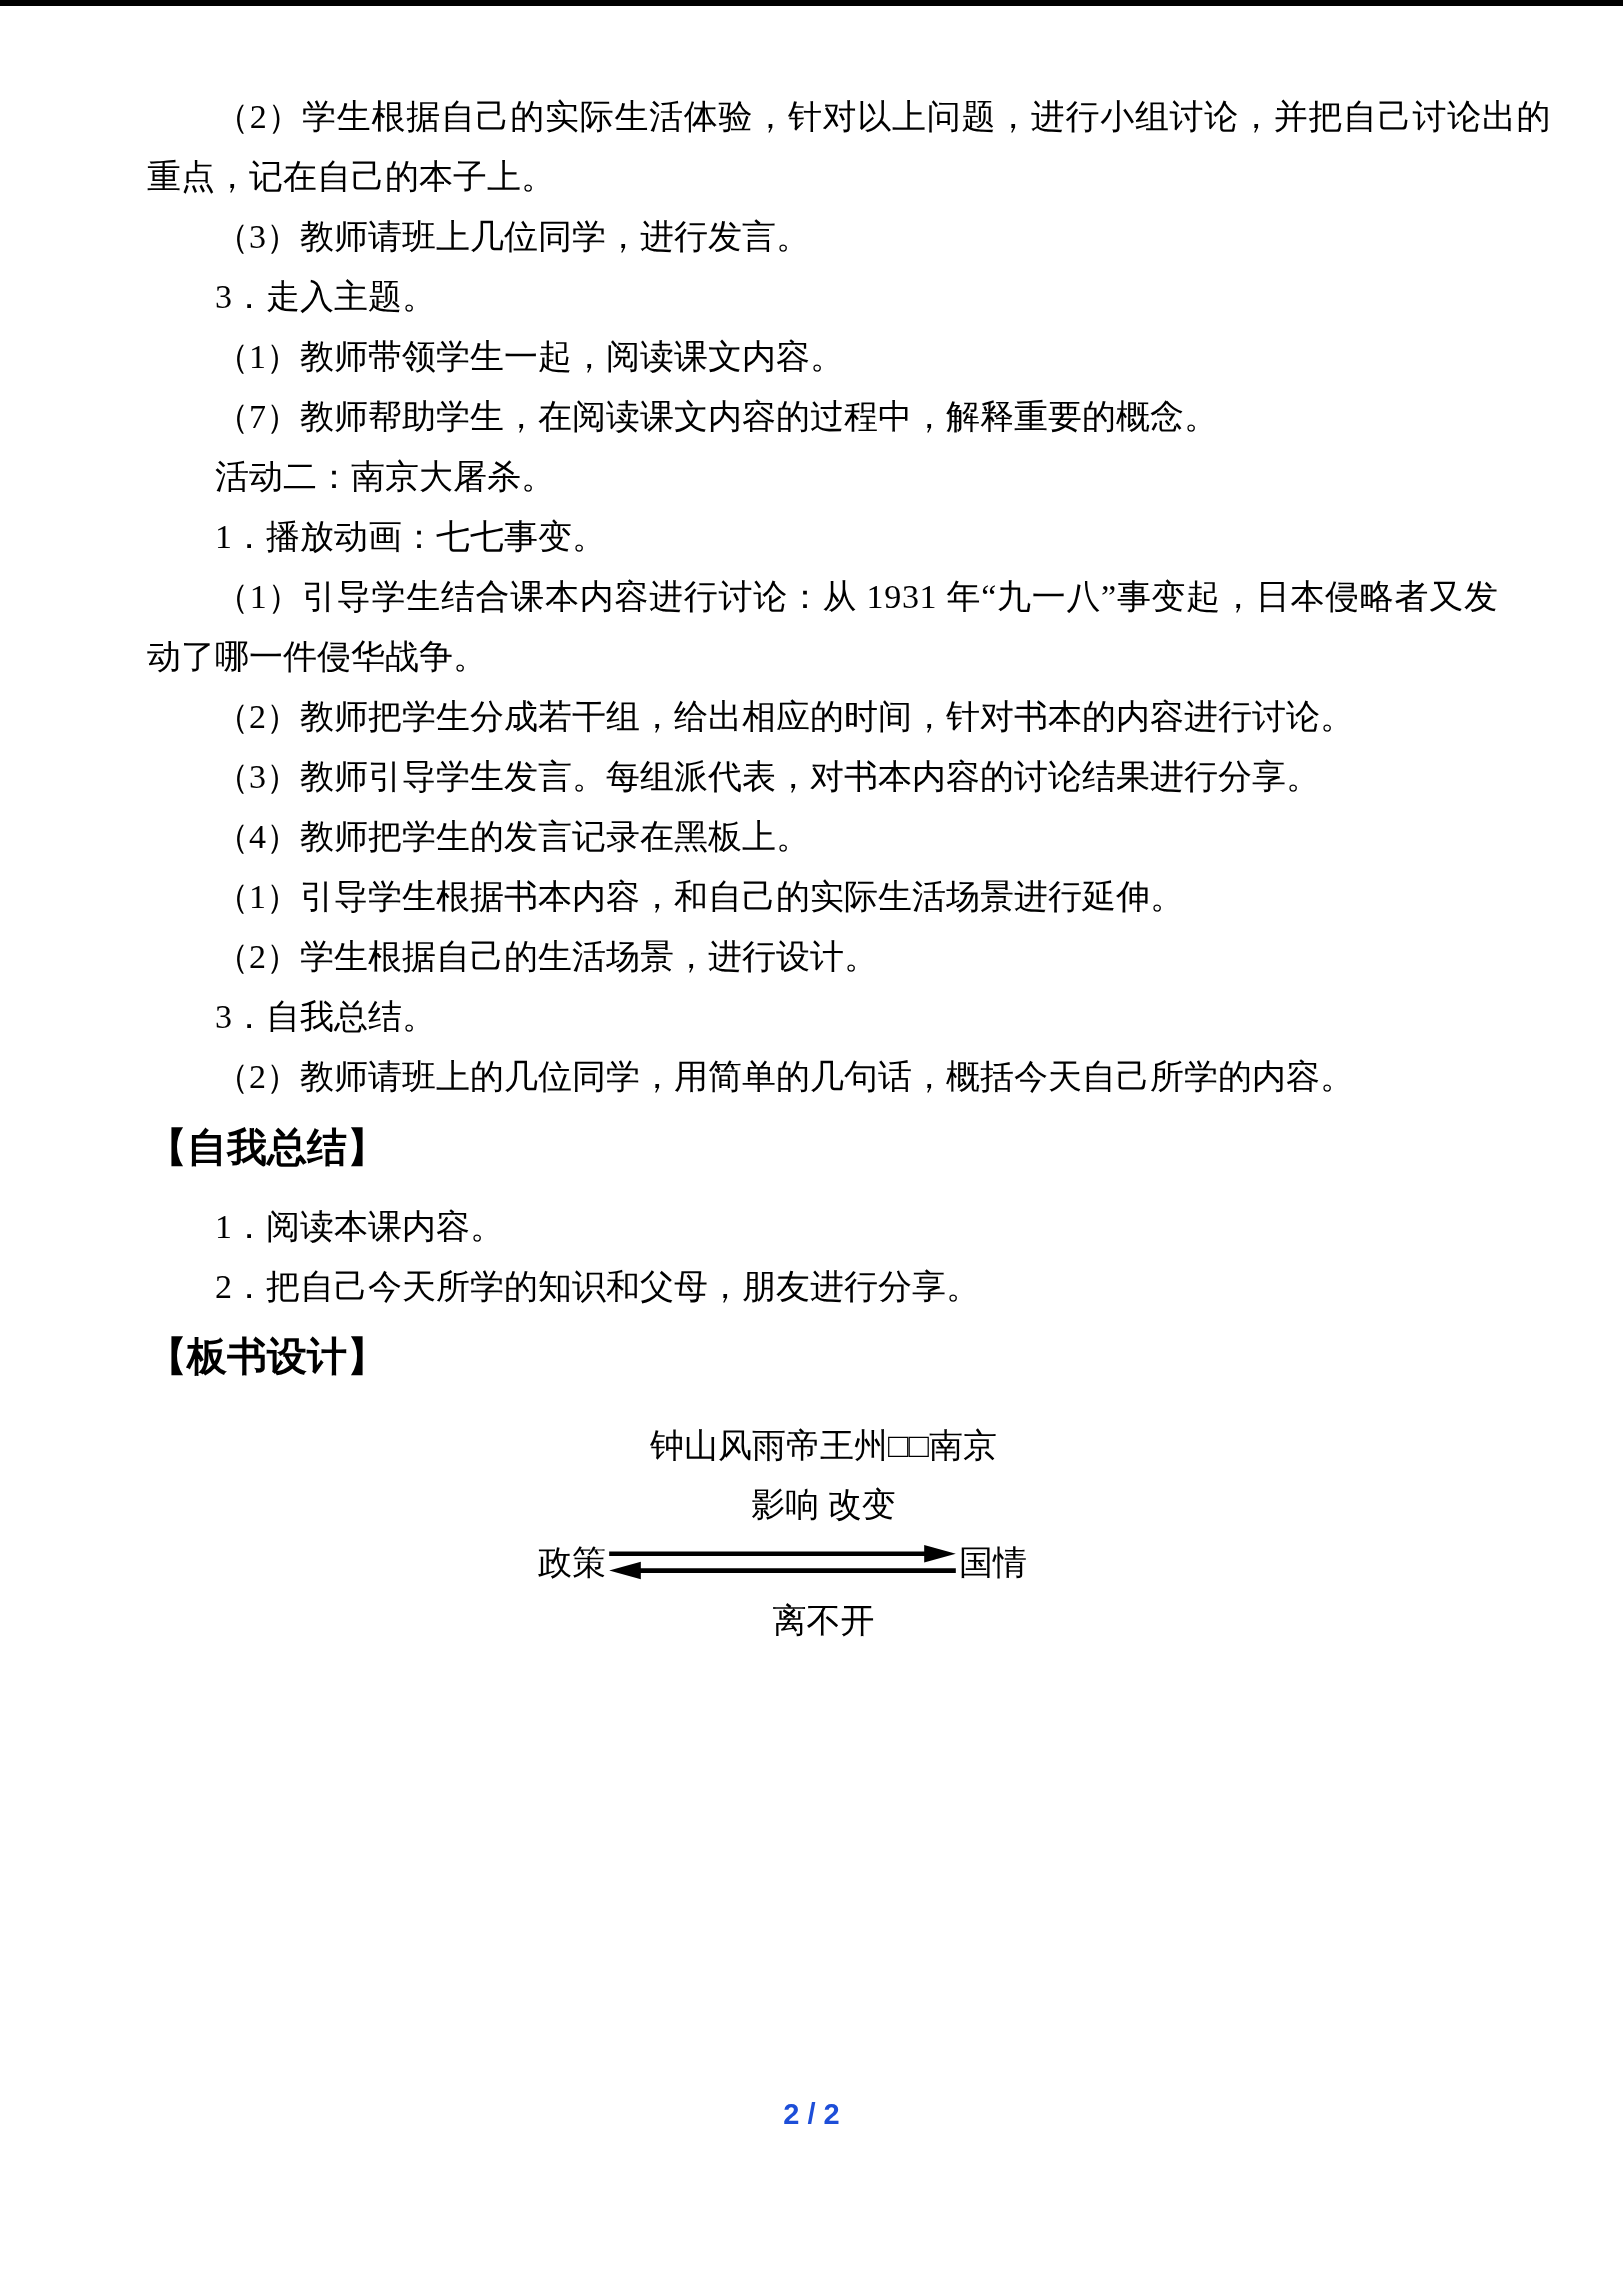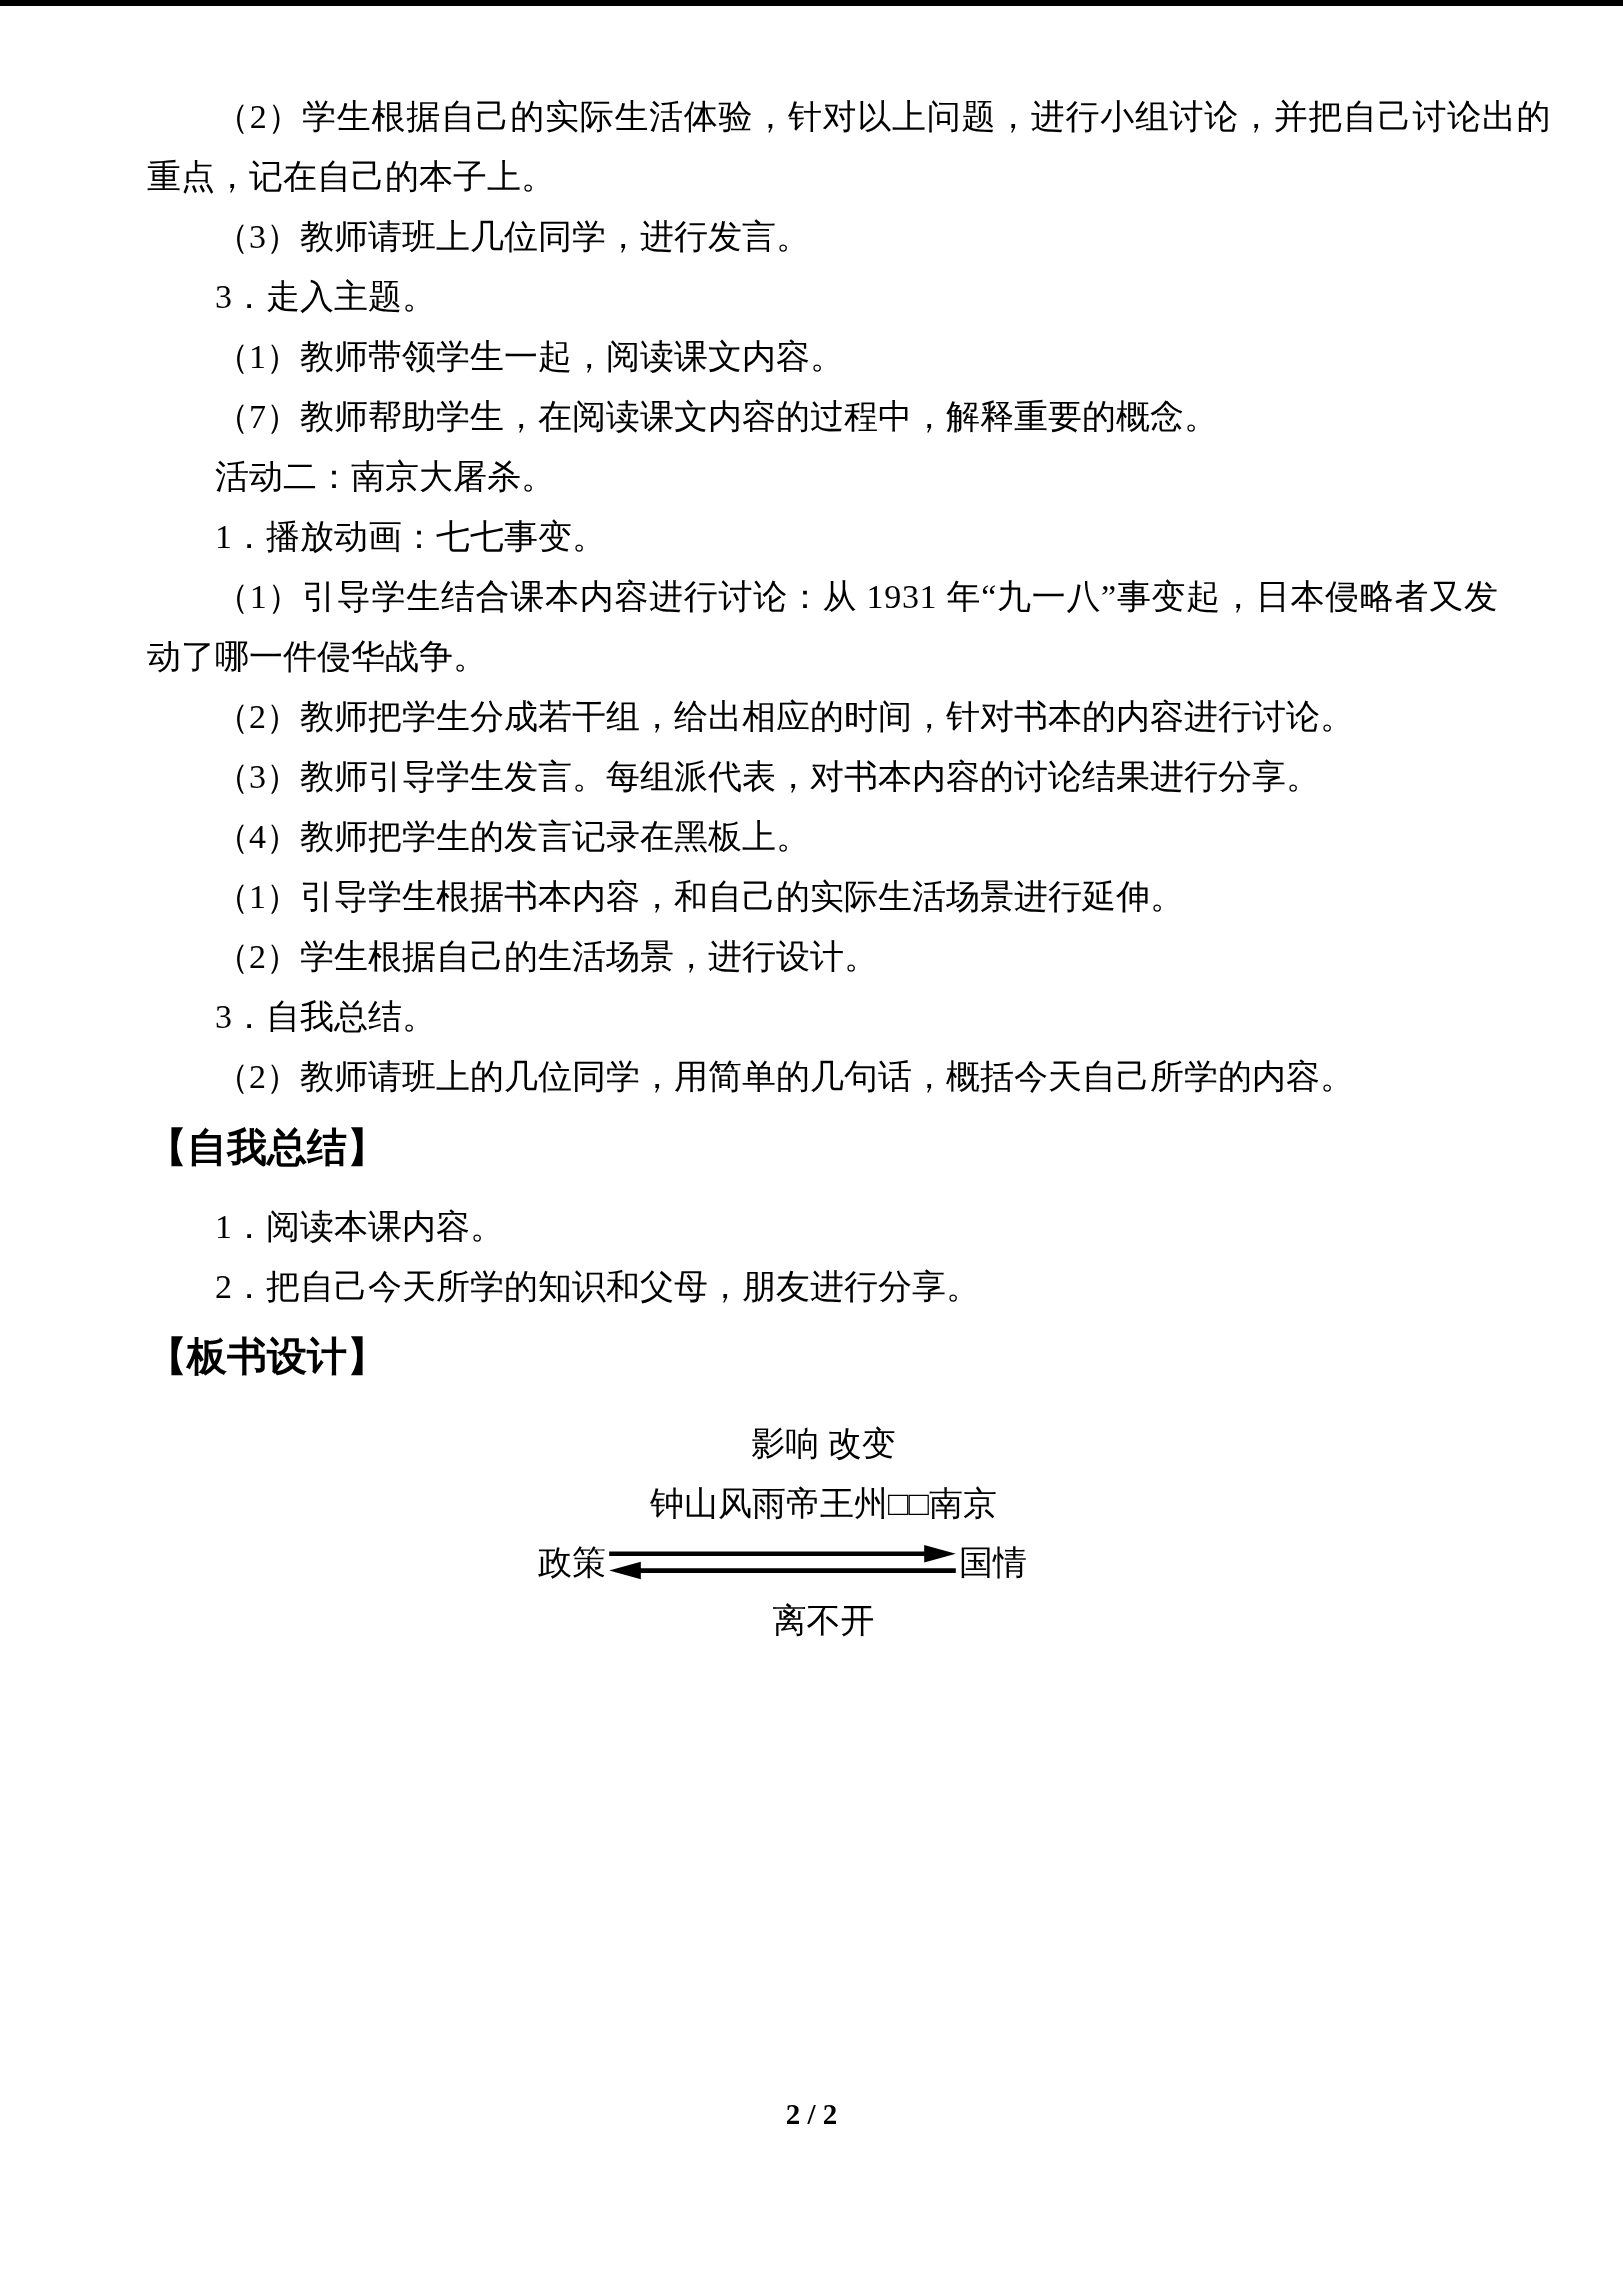--- a/index.html
+++ b/index.html
@@ -66,25 +66,25 @@
     line-height:58px;
     white-space:nowrap;
   }
   .arrow-svg{display:block;}
   .footer{
     position:absolute;
     top:2098px;
     left:0;
     width:100%;
     text-align:center;
-    font-family:Liberation Serif, serif;
+    font-family:Liberation Sans, sans-serif;
     font-weight:bold;
     font-size:29px;
     line-height:33px;
-    color:#000000;
+    color:#1d4ed8;
   }
 </style>
 </head>
 <body>
 
 <div class="page">
   <div class="topbar"></div>
 
   <div class="content">
     <div class="line indent justified">（2）学生根据自己的实际生活体验，针对以上问题，进行小组讨论，并把自己讨论出的</div>
@@ -105,22 +105,22 @@
     <div class="line indent">3．自我总结。</div>
     <div class="line indent">（2）教师请班上的几位同学，用简单的几句话，概括今天自己所学的内容。</div>
 
     <h2 class="heading h-assign">【自我总结】</h2>
     <div class="line indent hw-first">1．阅读本课内容。</div>
     <div class="line indent">2．把自己今天所学的知识和父母，朋友进行分享。</div>
 
     <h2 class="heading h-board">【板书设计】</h2>
 
     <div class="board">
+      <div class="bline b1">钟山风雨帝王州□□南京</div>
       <div class="bline b2">影响 改变</div>
-      <div class="bline b1">钟山风雨帝王州□□南京</div>
       <div class="diagram-row">
         <span class="node">政策</span>
         <svg class="arrow-svg" width="351" height="35" viewBox="0 0 515 52" xmlns="http://www.w3.org/2000/svg">
           <line x1="0" y1="13" x2="472" y2="13" stroke="#000" stroke-width="7"></line>
           <polygon points="468,0 515,13 468,26" fill="#000"></polygon>
           <line x1="43" y1="38" x2="515" y2="38" stroke="#000" stroke-width="7"></line>
           <polygon points="47,25 0,38 47,51" fill="#000"></polygon>
         </svg>
         <span class="node">国情</span>
       </div>

